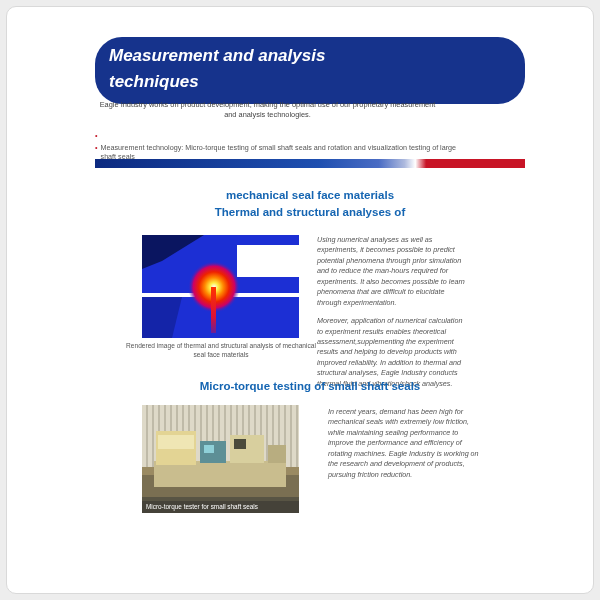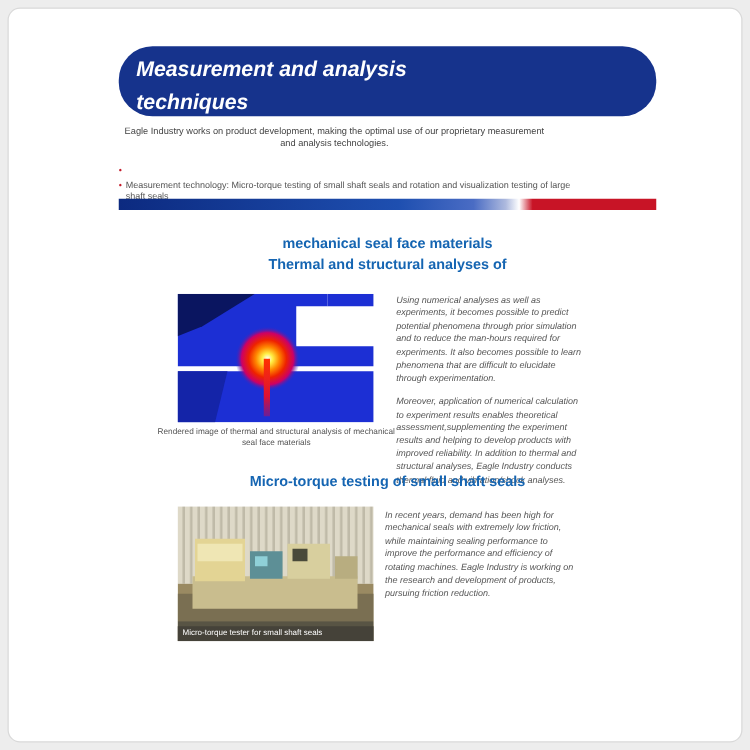--- a/index.html
+++ b/index.html
@@ -10,21 +10,21 @@
     overflow:hidden;
   }
   .page-card{
     position:absolute;left:6px;top:6px;right:6px;bottom:6px;
     background:#ffffff;border:1px solid #d9d9d9;border-radius:10px;
   }
   .abs{position:absolute;}
 
   
   .header-bar{
-    left:88px;top:30px;width:430px;height:56px;
+    left:88px;top:30px;width:430px;height:67px;
     background:#16338c;color:#ffffff;
     font-style:italic;font-weight:bold;font-size:17px;line-height:1.5;
     padding:6px 0 0 14px;box-sizing:border-box;border-radius:27px;
   }
 
   .intro{
     left:88px;top:93px;width:345px;
     font-size:7.4px;line-height:1.4;color:#444;text-align:center;
   }
   .examples-label{
@@ -68,21 +68,21 @@
     position:absolute;left:0;bottom:0;width:100%;box-sizing:border-box;
     background:rgba(66,63,55,0.85);color:#ffffff;
     font-size:6.4px;line-height:1.3;padding:2px 4px;
     text-align:left;
   }
 
   .side-text{
     width:152px;font-size:7.2px;line-height:1.45;color:#555;
   }
   .side-text.t1{left:310px;top:228px;}
-  .side-text.t2{left:301px;top:400px;}
+  .side-text.t2{left:321px;top:400px;}
   .side-text p{margin:0 0 8px 0;font-style:italic;}
 </style>
 </head>
 <body>
 
 <div class="page-card">
 
   <div class="abs header-bar">
     <div>Measurement and analysis</div>
     <div>techniques</div>

